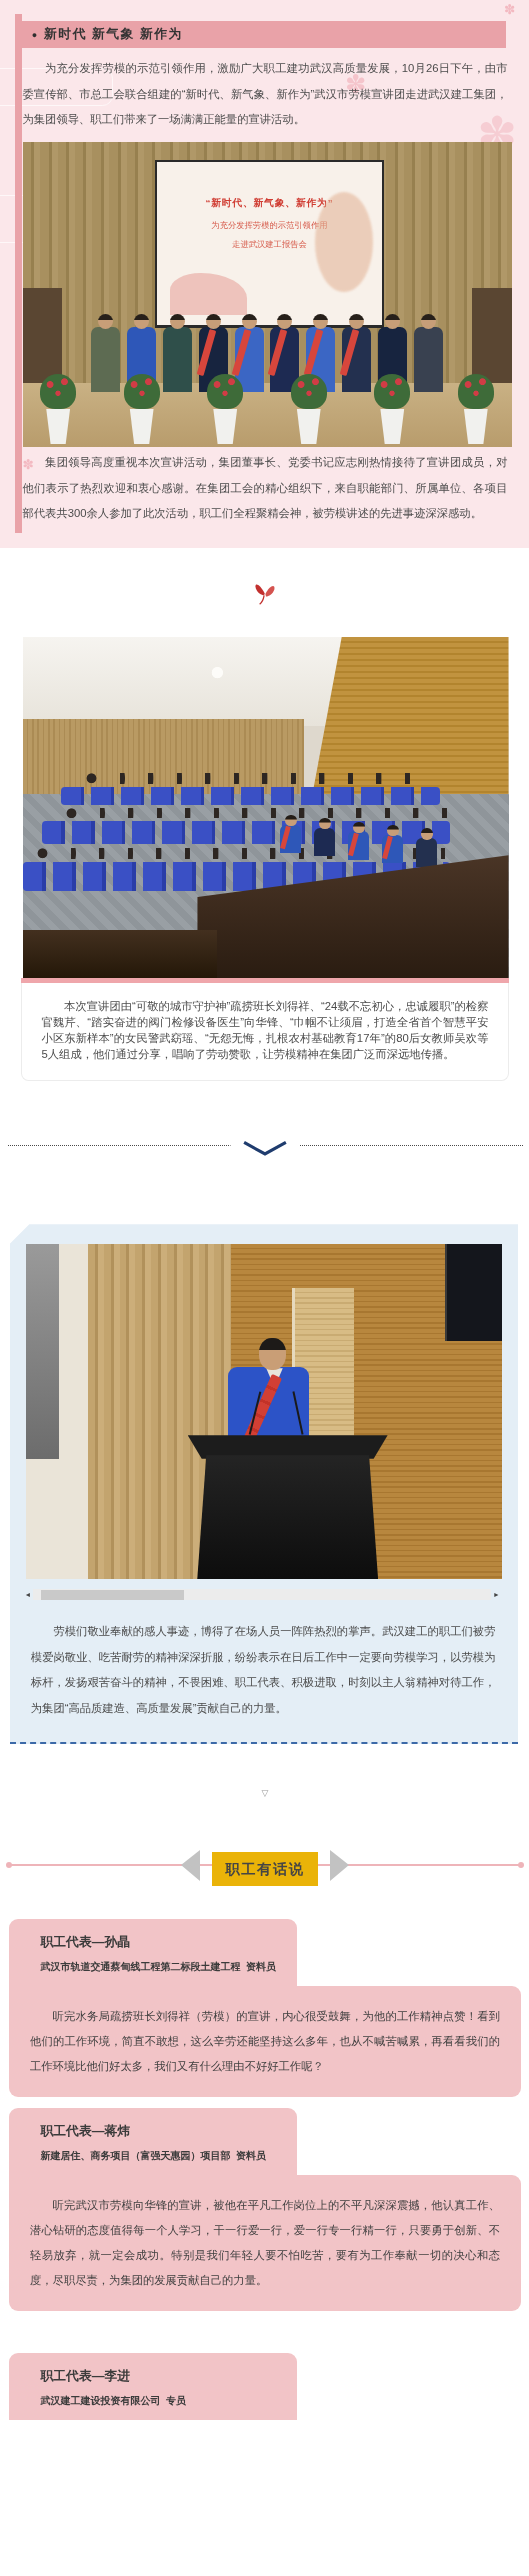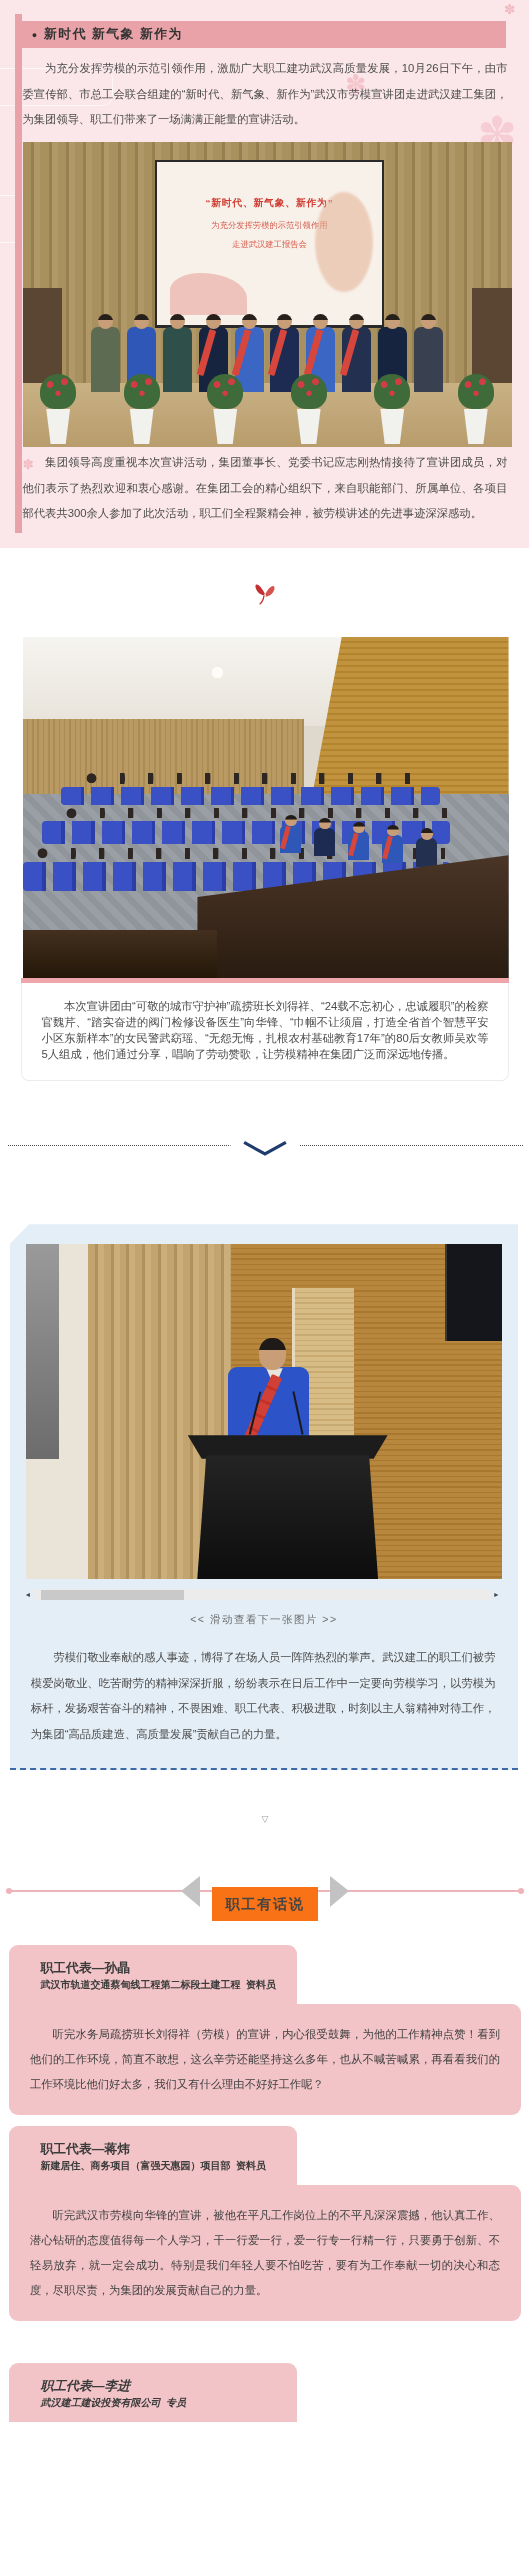--- a/index.html
+++ b/index.html
@@ -132,34 +132,34 @@
   .scroll-thumb { position:absolute; left:7.5px; top:0.8px; width:143px; height:9.8px; background:#c9c9c9; cursor:pointer; }
   .gallery-caption { margin-top:12px; text-align:center; font-size:10.5px; color:#6e6e6e; letter-spacing:1.5px; }
   .gallery .p4 { margin:18px 22.5px 7.5px 21px; color:#4a4a4a; }
 
   
   .tiny-mark { margin-top:44px; text-align:center; font-size:9px; color:#999; }
   .ribbon-row { position:relative; margin-top:47px; height:39px; }
   .ribbon-line { position:absolute; top:19px; left:9px; right:9px; height:1.5px; background:#eeb4b9; }
   .ribbon-dot { position:absolute; top:16.5px; width:6px; height:6px; border-radius:50%; background:#eeb4b9; }
   .ribbon-dot.l { left:6px; } .ribbon-dot.r { right:6px; }
-  .ribbon-badge { position:absolute; left:50%; transform:translateX(-50%); top:16px; background:#f97316;
+  .ribbon-badge { position:absolute; left:50%; transform:translateX(-50%); top:7px; background:#eab308;
                   padding:7.5px 13.5px; font-size:14.3px; font-weight:bold; color:#454545; letter-spacing:1.5px; z-index:2; }
   .ribbon-fold { position:absolute; top:4.5px; width:0; height:0; border-top:15px solid transparent;
                  border-bottom:16.5px solid transparent; z-index:1; }
   .ribbon-fold.l { left:50%; margin-left:-84px; border-right:19.5px solid #c2c2c2; }
   .ribbon-fold.r { right:50%; margin-right:-84px; border-left:19.5px solid #c2c2c2; }
 
   
   .speakers { margin-top:35px; }
   .spk-block { margin:0 9px 10.5px; }
-  .spk-block.gap-big { margin-top:42px;font-style:italic; }
+  .spk-block.gap-big { margin-top:42px; }
   .spk-header { width:288px; background:#f2c4c7; border-radius:9px 9px 0 0; padding:15px 7.5px 12px 31.5px; }
   .spk-name { font-size:12.8px; font-weight:bold; color:#3b3b3b; }
-  .spk-role { margin-top:1px; font-size:10px; font-weight:bold; color:#3b3b3b; white-space:pre-wrap; }
+  .spk-role { margin-top:9px; font-size:10px; font-weight:bold; color:#3b3b3b; white-space:pre-wrap; }
   .spk-body { background:#f2c4c7; border-radius:0 9px 9px 9px; padding:18px 21px; }
   .spk-quote { font-size:11.3px; color:#3f3f3f; line-height:25px; text-indent:2em; text-align:justify; }
 </style>
 </head>
 <body>
 
 <div class="page">
 
   <section class="hero">
     <span class="blossom" style="left:345px; top:72px;">✽</span>
@@ -293,21 +293,20 @@
       <div class="p3-podium-top"></div>
       <div class="p3-podium"></div>
     </div>
     <div class="scrollbar">
       <span class="scroll-arrow">◄</span>
       <div class="scroll-track">
         <div class="scroll-thumb"></div>
       </div>
       <span class="scroll-arrow">►</span>
     </div>
-    <div class="gallery-caption">&lt;&lt;  滑动查看下一张图片  &gt;&gt;</div>
     <p class="para p4">劳模们敬业奉献的感人事迹，博得了在场人员一阵阵热烈的掌声。武汉建工的职工们被劳模爱岗敬业、吃苦耐劳的精神深深折服，纷纷表示在日后工作中一定要向劳模学习，以劳模为标杆，发扬艰苦奋斗的精神，不畏困难、职工代表、积极进取，时刻以主人翁精神对待工作，为集团“高品质建造、高质量发展”贡献自己的力量。</p>
   </section>
 
   <div class="tiny-mark">▽</div>
 
   <div class="ribbon-row">
     <div class="ribbon-line"></div>
     <div class="ribbon-dot l"></div>
     <div class="ribbon-dot r"></div>
     <div class="ribbon-fold l"></div>

